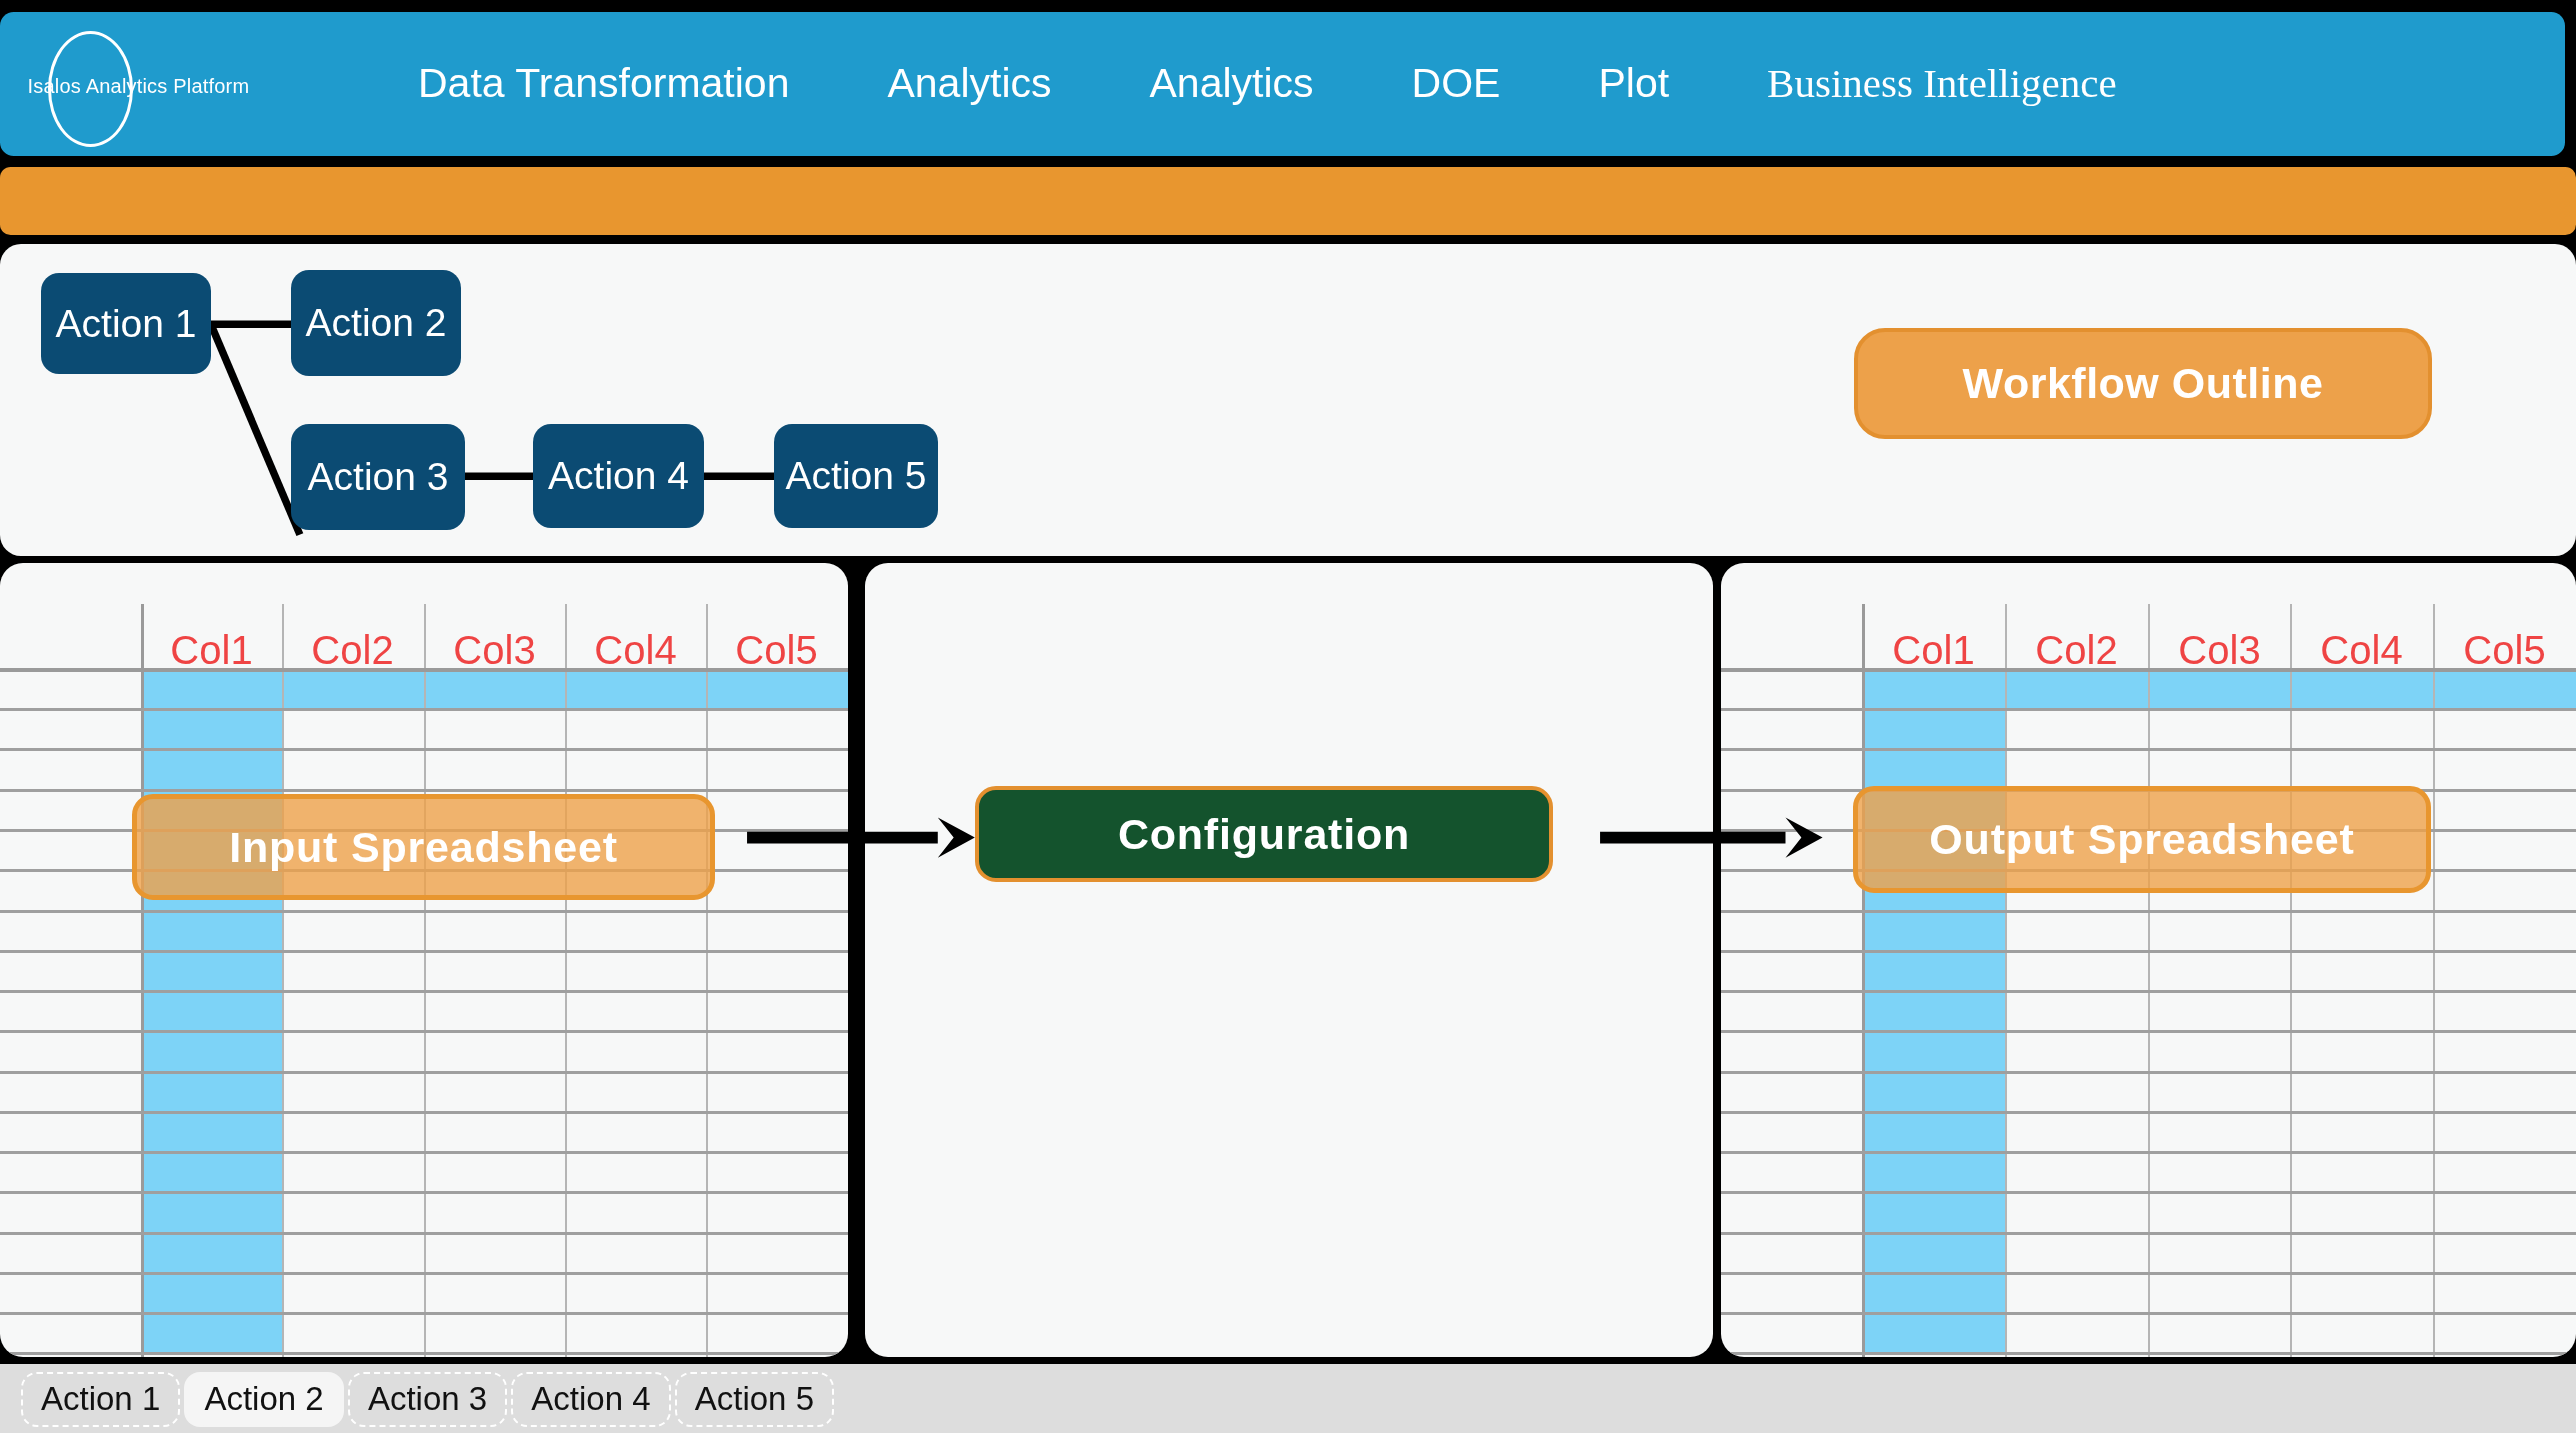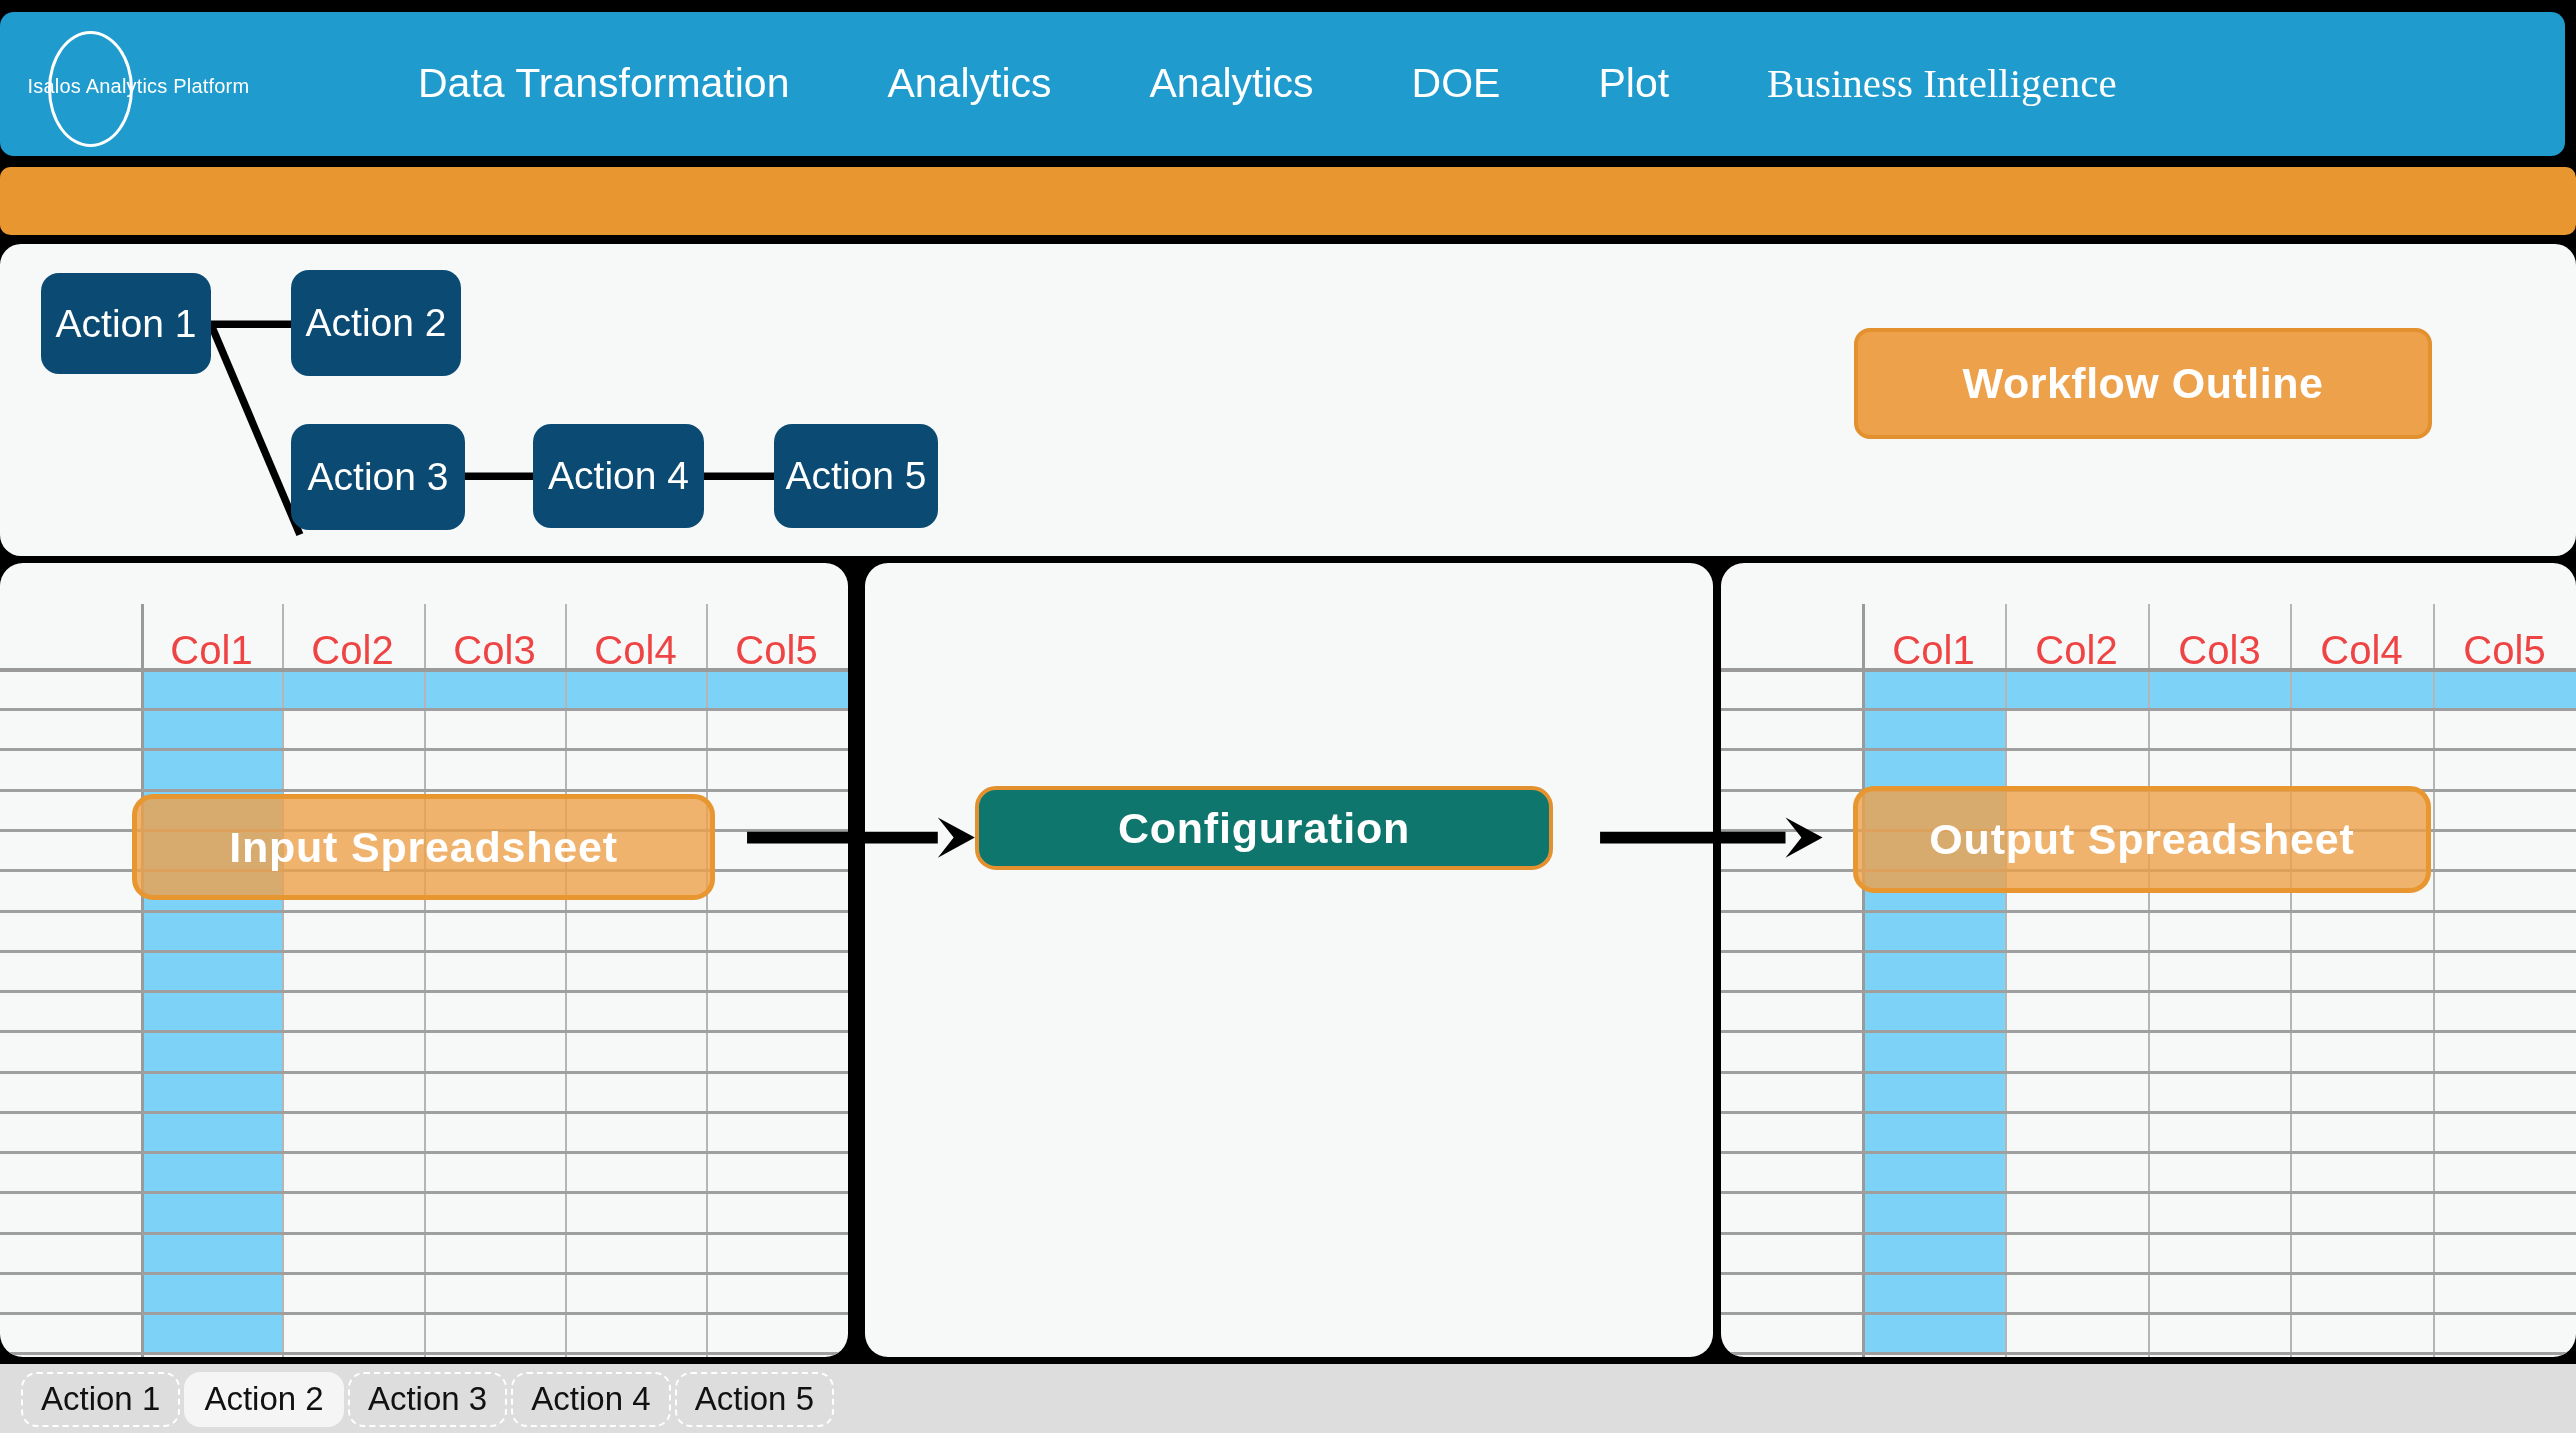--- a/index.html
+++ b/index.html
@@ -106,21 +106,21 @@
     width: 2576px; height: 312px;
     pointer-events: none;
   }
 
   .wf-button {
     position: absolute;
     left: 1854px; top: 328px;
     width: 578px; height: 111px;
     background: #eda14a;
     border: 4.8px solid #e3902f;
-    border-radius: 16px;
+    border-radius: 31px;
     color: #ffffff;
     font-size: 43px;
     font-weight: bold;
     letter-spacing: 0.5px;
     display: flex;
     align-items: center;
     justify-content: center;
     cursor: pointer;
   }
 
@@ -196,22 +196,22 @@
     font-size: 43px;
     font-weight: bold;
     letter-spacing: 0.8px;
     display: flex;
     align-items: center;
     justify-content: center;
     cursor: pointer;
     white-space: nowrap;
   }
   .btn-input  { left: 132px; top: 223px; width: 583px; height: 106px; margin-top: 8px; }
-  .btn-config { left: 975px; top: 223px; width: 578px; height: 84px;
-                background: #0f766e; border: 4.8px solid #e3902f; }
+  .btn-config { left: 975px; top: 223px; width: 578px; height: 96px;
+                background: #14532d; border: 4.8px solid #e3902f; }
   .btn-output { left: 132px; top: 223px; width: 578px; height: 107px; }
 
   .arrows {
     position: absolute;
     left: 0; top: 563px;
     width: 2576px; height: 794px;
     pointer-events: none;
   }
 
   

